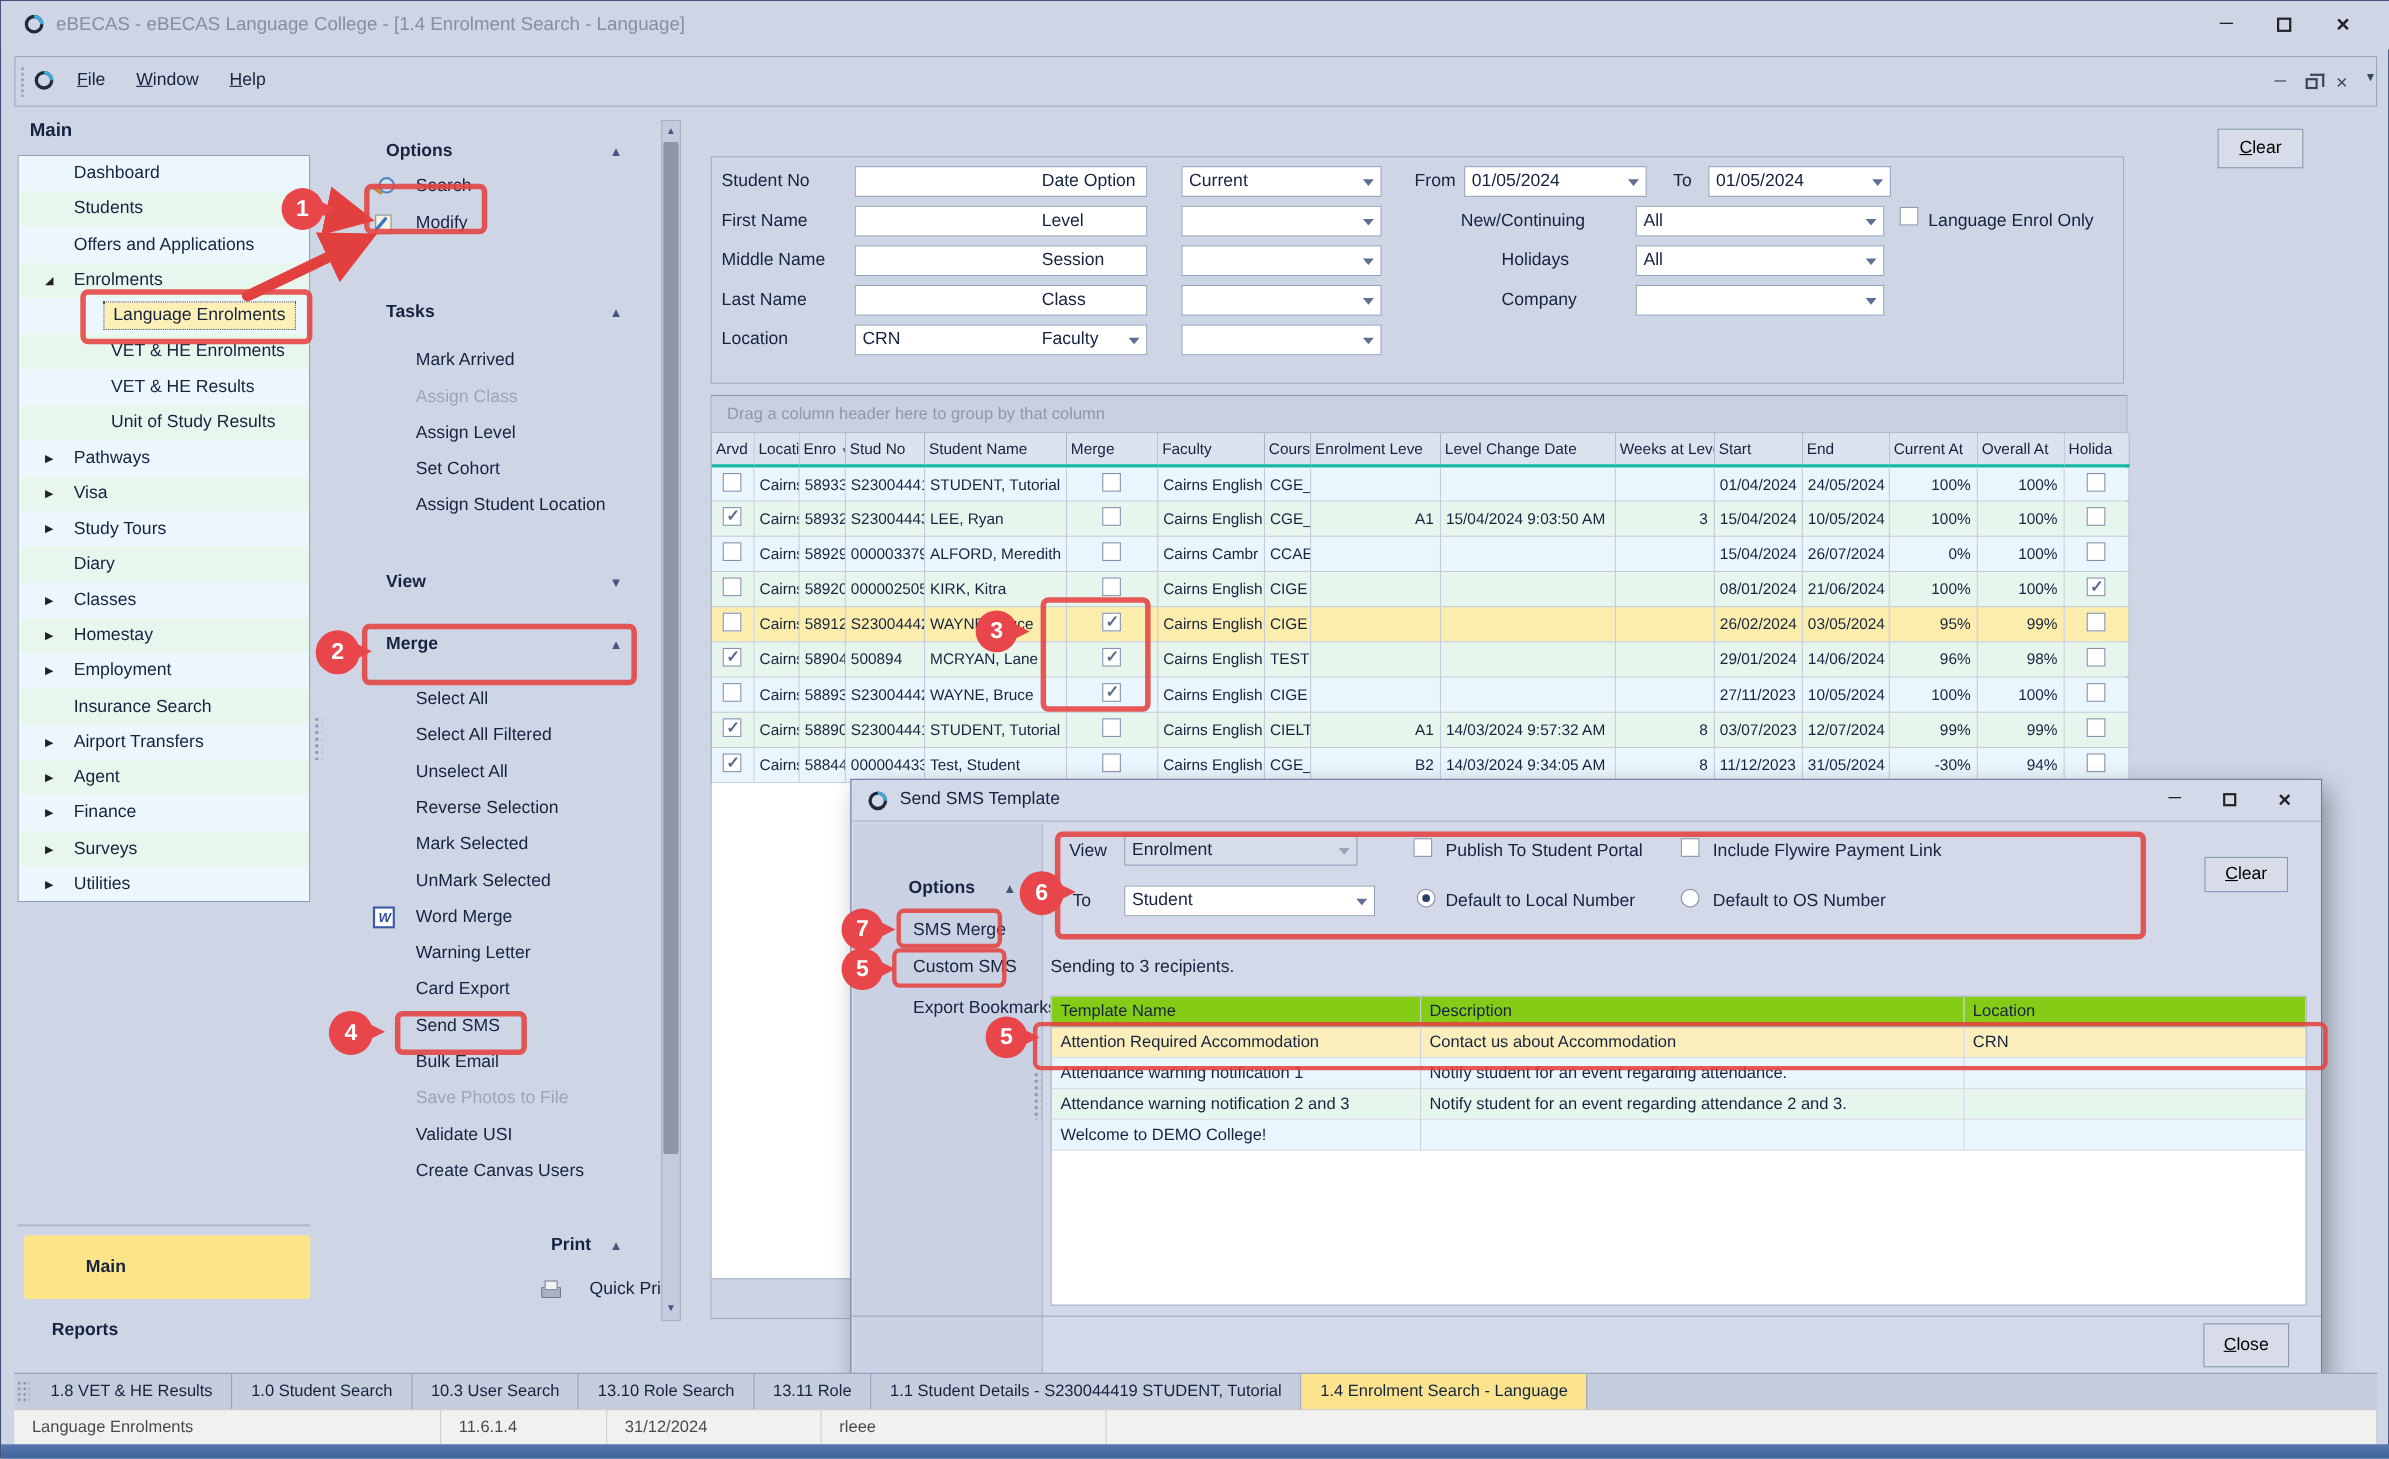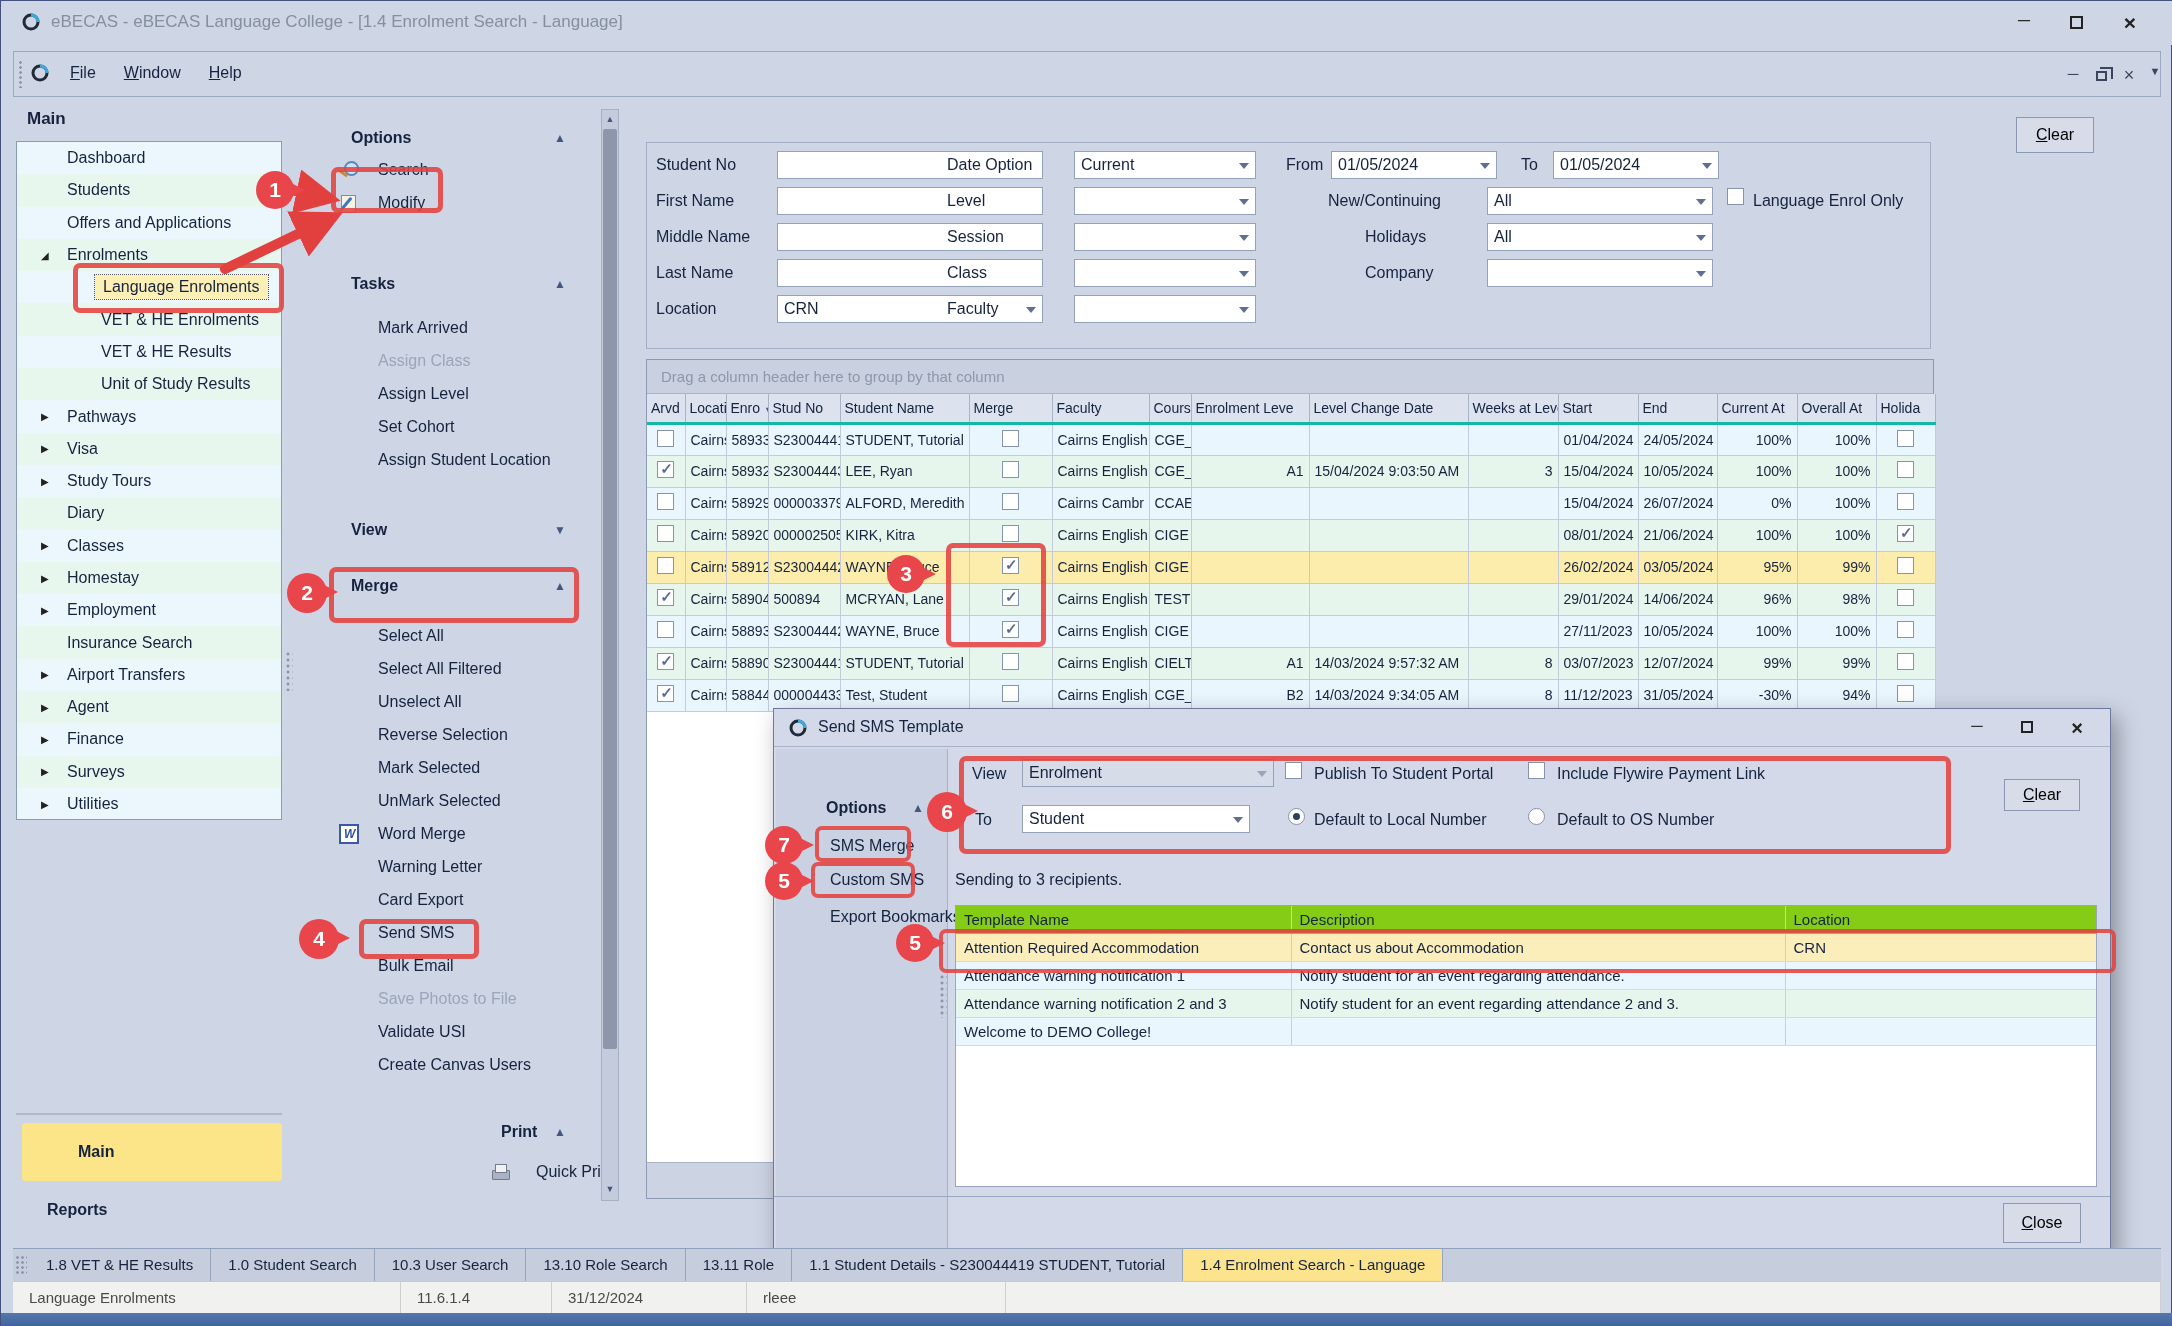--- a/index.html
+++ b/index.html
@@ -552,21 +552,21 @@
       <span class="dctl" style="left:1190px;font-weight:bold;">─</span>
       <span class="dctl" style="left:1240px;"><span class="sqico" style="width:12px;height:12px;margin-top:4px;"></span></span>
       <span class="dctl" style="left:1290px;font-size:20px;font-weight:bold;">×</span>
     </div>
     <div class="dlg-opts"></div>
     <span class="dopt-head">Options</span>
     <span class="dopt-arrow">▲</span>
     <span id="dlg-opt-items"><div class="dopt-item" style="top: 128px;">SMS Merge</div><div class="dopt-item" style="top: 162px;">Custom SMS</div><div class="dopt-item" style="top: 199px;">Export Bookmarks</div></span>
 
     <span class="dlb" style="left:198px;top:56px;">View</span>
-    <div class="dd dis" style="left:248px;top:50px;width:252px;"><span>Enrolment</span><i class="dda" style="border-top-color:#9aa5bc;"></i></div>
+    <div class="dd dis" style="left:248px;top:50px;width:212px;"><span>Enrolment</span><i class="dda" style="border-top-color:#9aa5bc;"></i></div>
     <span class="dlb" style="left:201px;top:102px;">To</span>
     <div class="dd" style="left:248px;top:96px;width:228px;"><span>Student</span><i class="dda"></i></div>
 
     <span class="cb" style="position:absolute;left:511px;top:53px;"></span>
     <span class="dlb" style="left:540px;top:56px;">Publish To Student Portal</span>
     <span class="cb" style="position:absolute;left:754px;top:53px;"></span>
     <span class="dlb" style="left:783px;top:56px;">Include Flywire Payment Link</span>
     <span class="radio on" style="position:absolute;left:514px;top:99px;"></span>
     <span class="dlb" style="left:540px;top:102px;">Default to Local Number</span>
     <span class="radio" style="position:absolute;left:754px;top:99px;"></span>

